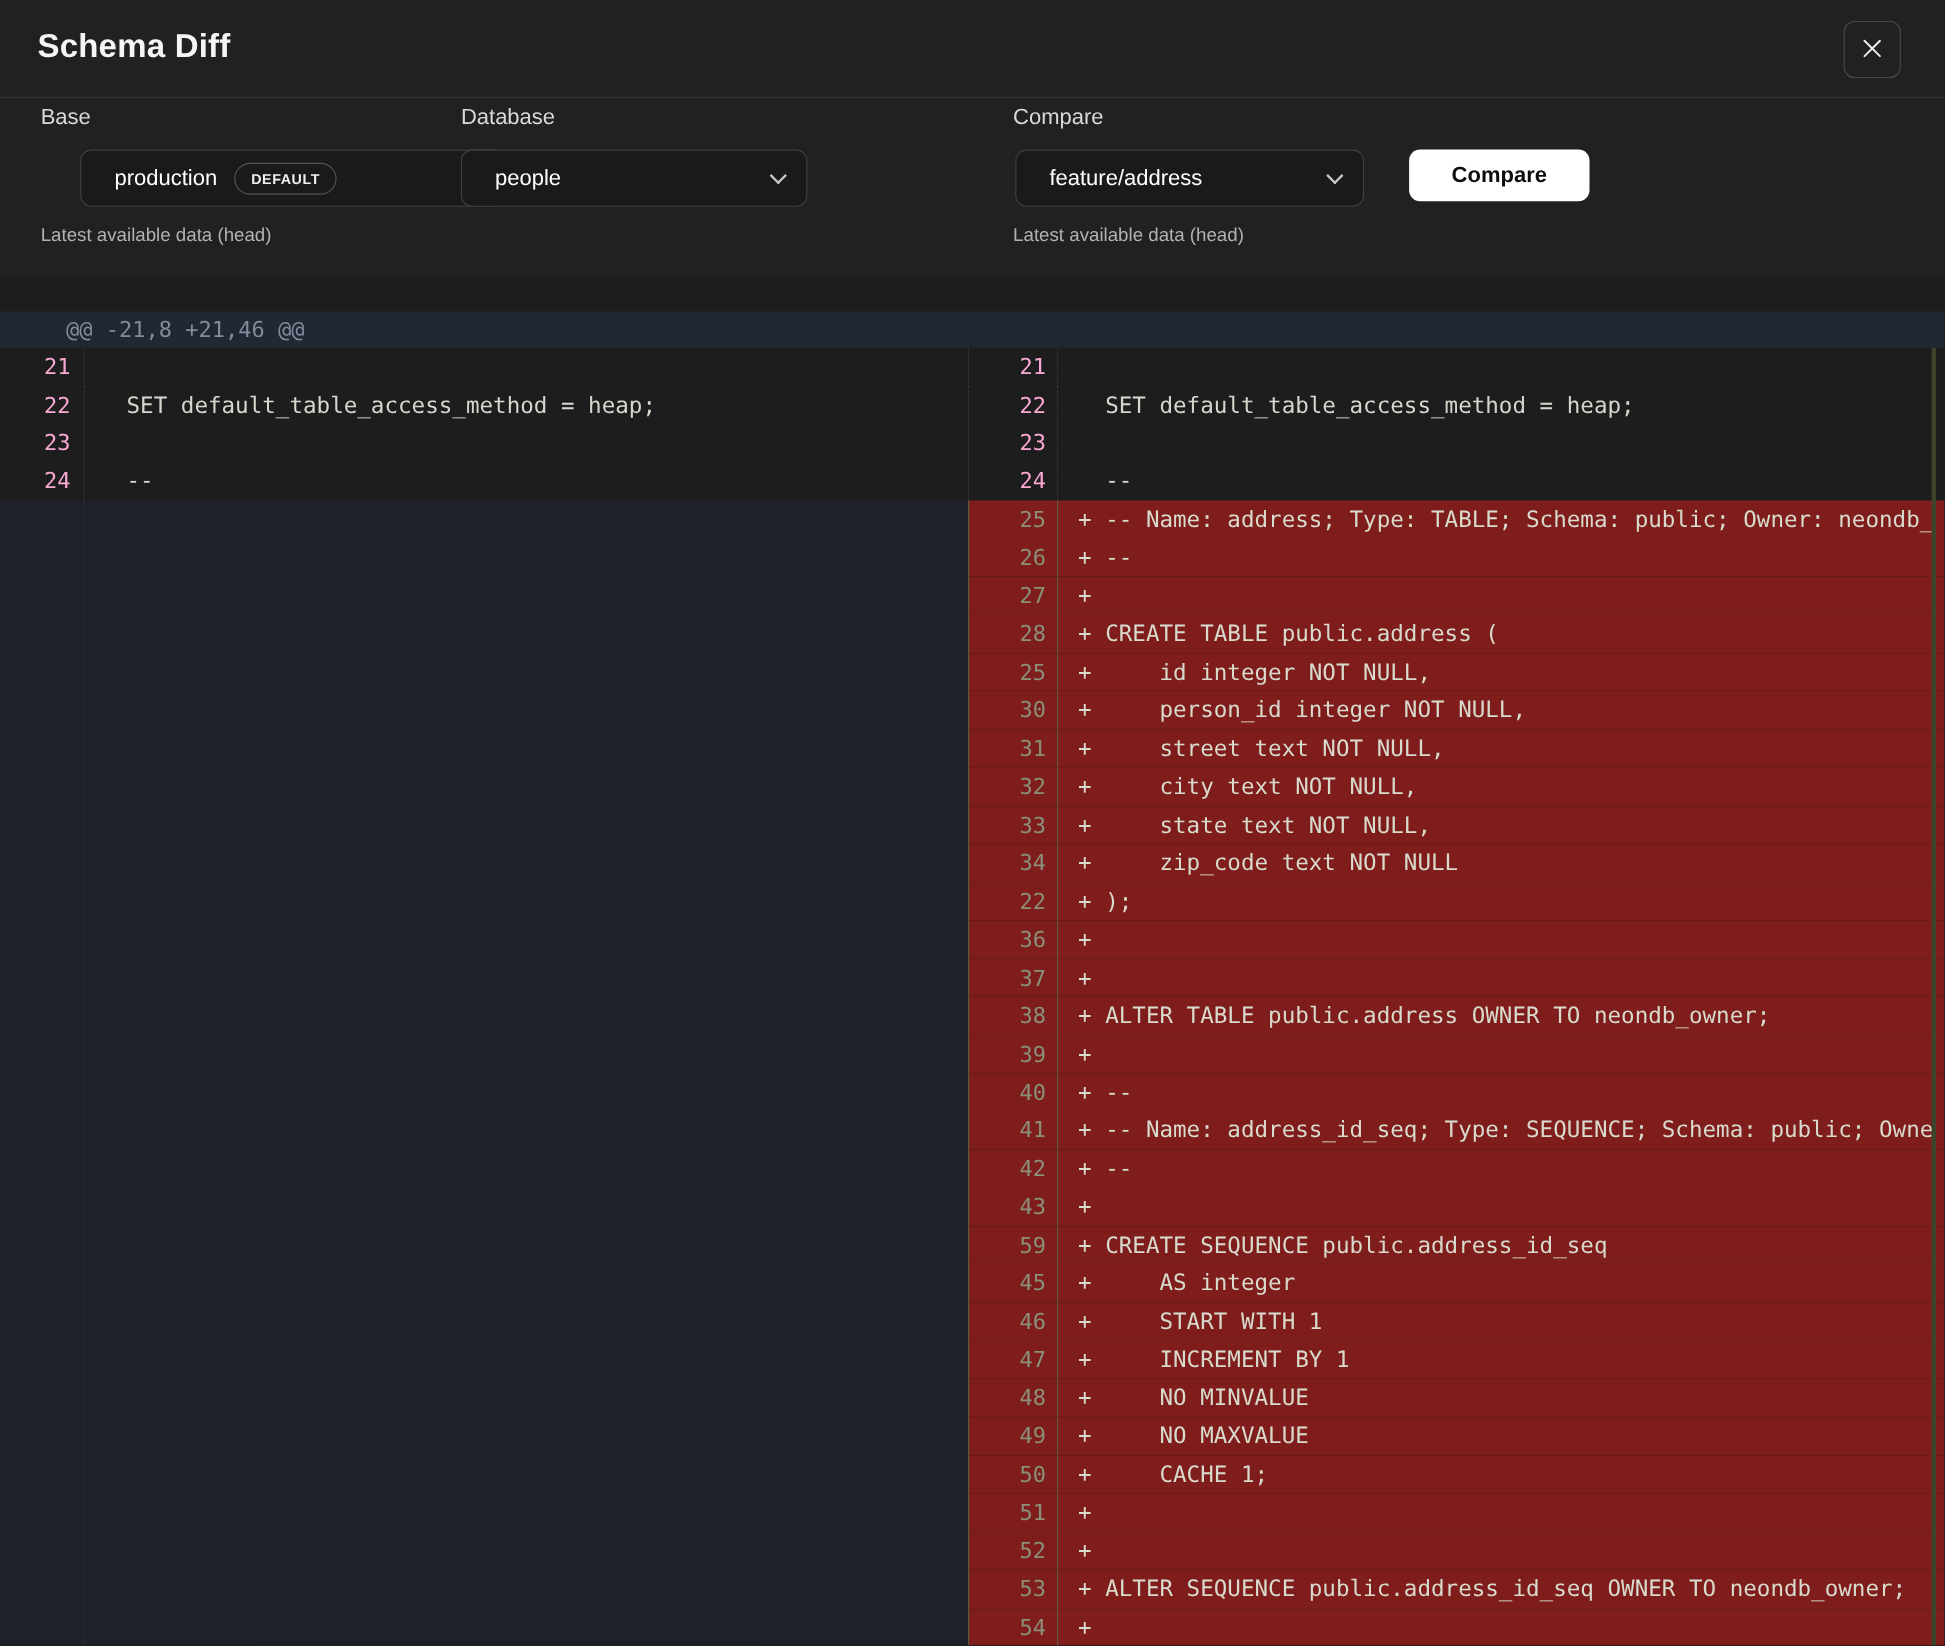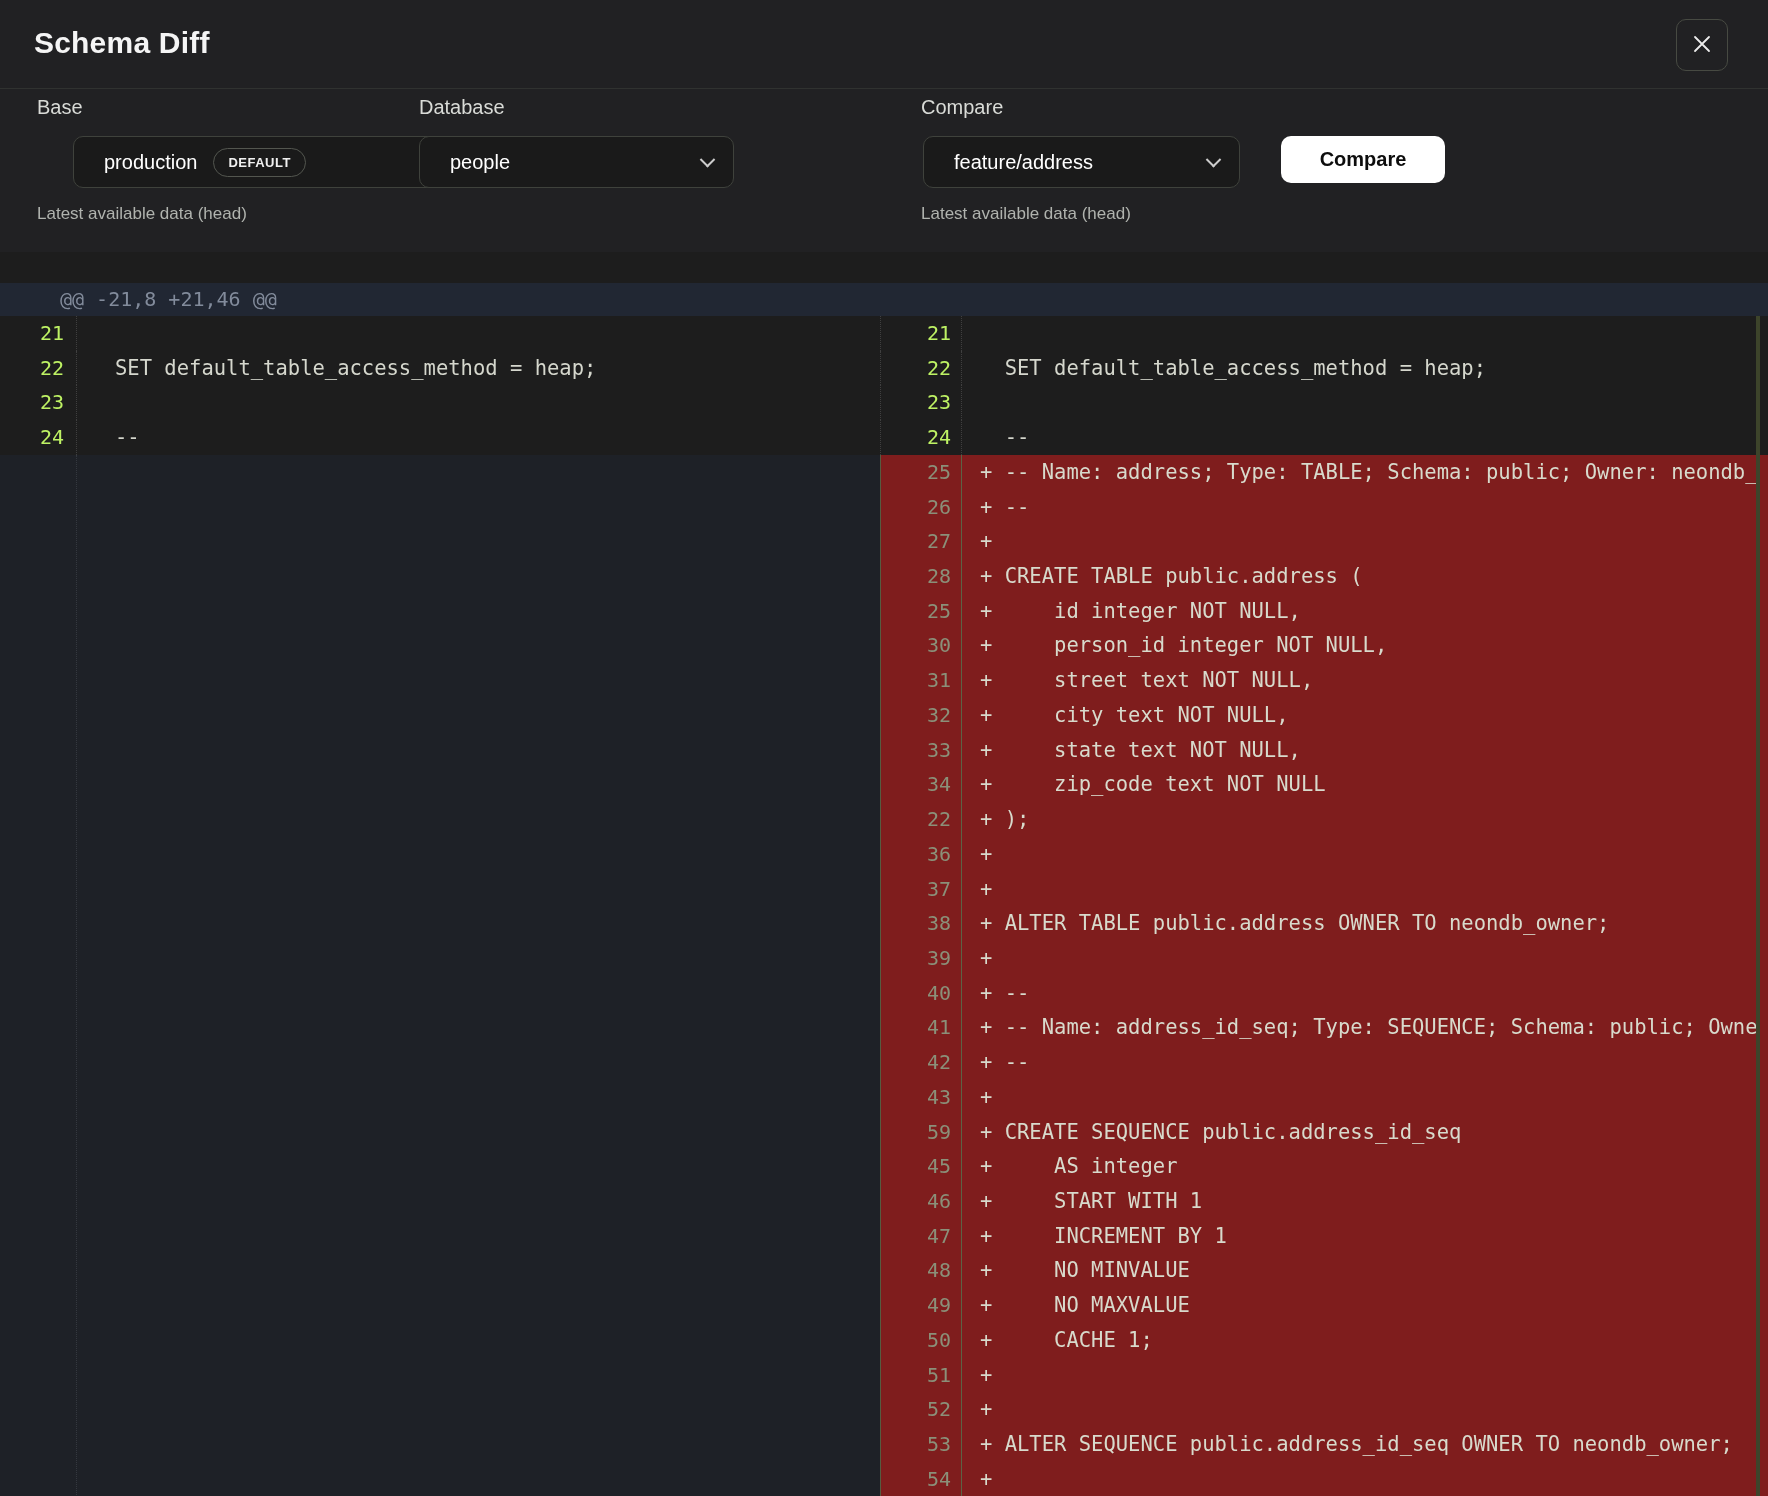--- a/index.html
+++ b/index.html
@@ -46,21 +46,21 @@
   .diff { position:absolute; top:252px; left:0; right:0; bottom:0; background:#1d1d1d; overflow:hidden; }
   .hunk { margin-top:31px; height:33px; line-height:33px; background:#212733;
     color:#828b9b; font-size:20px; padding-left:60px; white-space:pre; }
   .panes { display:flex; height:1181px; position:relative; }
   .pane { overflow:hidden; display:flex; flex-direction:column; }
   .pane.left { width:880px; }
   .pane.right { flex:1; position:relative; }
 
   .drow { display:flex; height:34.72px; line-height:34.72px; flex:0 0 auto; }
   .ln { flex:0 0 auto; text-align:right; font-family:"DejaVu Sans Mono",monospace;
-    font-size:20px; color:#bef264; }
+    font-size:20px; color:#f9a8d4; }
   .left .ln { width:77px; padding-right:12px; border-right:1px dotted #3f3f3f; }
   .right .ln { width:82px; padding-right:10px; border-right:1px dotted #3f3f3f; border-left:1px dotted #3f3f3f; }
   .code { flex:1; font-family:"DejaVu Sans Mono",monospace; font-size:20.5px;
     color:#d5d7cd; white-space:pre; overflow:hidden; }
   .left .code { padding-left:38px; }
   .right .code { padding-left:18px; }
 
   .drow.add { background:#7f1d1d; }
   .drow.add .ln { color:#8b9079; border-right:1px solid #5c6244; border-left:1px solid #565c41; }
   .drow.add .code { color:#d8dacc; }

